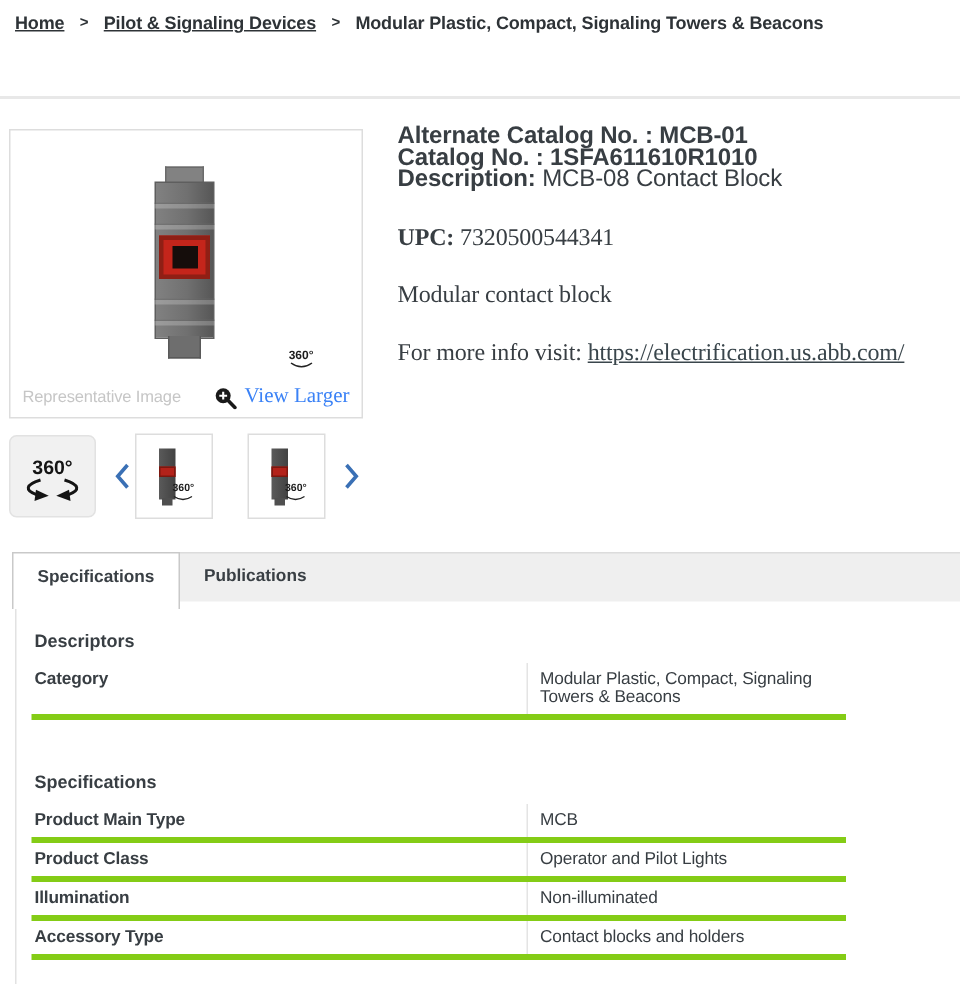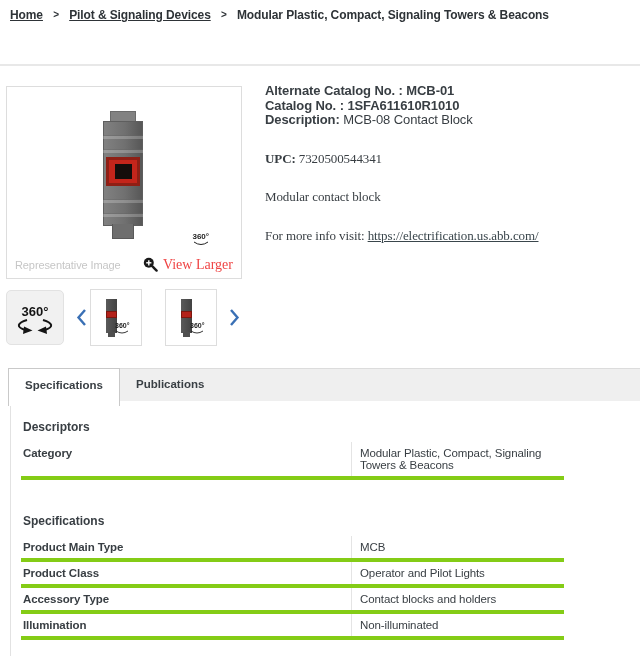--- a/index.html
+++ b/index.html
@@ -34,22 +34,22 @@
     background:#150d0b; }
   .d-botcap { position:absolute; left:11px; top:113px; width:22px; height:15px;
     background:#6e6e6e; border:1px solid #595959; border-top:none; }
 
   .badge360 { position:absolute; display:flex; flex-direction:column; align-items:center; }
   .badge360.main { right:32px; top:146px; }
   .badge360 .b-txt { font-size:8px; font-weight:bold; color:#1c1c1c; line-height:8px; }
   .img-footer { position:absolute; left:8px; right:8px; bottom:5px;
     display:flex; justify-content:space-between; align-items:center; }
   .rep-label { font-size:11px; color:#c6c6c6; letter-spacing:-0.1px; }
-  .view-larger { display:flex; align-items:flex-start; gap:5px; cursor:pointer;
-    font-family:"Liberation Serif", serif; font-size:14px; color:#ef4444; }
+  .view-larger { display:flex; align-items:center; gap:5px; cursor:pointer;
+    font-family:"Liberation Serif", serif; font-size:14px; color:#3b82f6; }
 
   
   .thumbrow { position:absolute; left:6px; top:288px; height:58px;
     display:flex; align-items:center; }
   .btn360 { position:relative; width:58px; height:55px; border:1px solid #e2e2e2;
     border-radius:5px; background:#f1f1f1; cursor:pointer; margin-right:11px; }
   .btn360 .t360 { position:absolute; top:13px; left:0; width:100%; text-align:center;
     font-size:13px; font-weight:bold; color:#141414; }
   .btn360 svg { position:absolute; left:6px; bottom:9px; }
   .chev { width:12px; display:flex; align-items:center; justify-content:center; cursor:pointer; }
@@ -60,21 +60,21 @@
   .thumb:last-of-type { margin-right:0; }
   .m-bar { position:absolute; left:15px; top:9px; width:11px; height:34px;
     background:linear-gradient(90deg,#5a5a5a,#424242); }
   .m-cap { position:absolute; left:17px; top:42px; width:7px; height:5px; background:#4f4f4f; }
   .m-red { position:absolute; left:15px; top:21px; width:11px; height:7px;
     background:#b3221a; border:1px solid #7c170f; }
   .badge360.mini { left:24px; top:32px; }
   .badge360.mini .b-txt { font-size:7px; }
 
   
-  .info { position:absolute; left:265px; top:84px; width:372px; font-size:13px;
+  .info { position:absolute; left:265px; top:84px; width:372px; font-size:16px;
     letter-spacing:-0.1px; }
   .info .line { line-height:14.5px; }
   .info b { font-weight:bold; }
   .info .gap { margin-top:24px;font-family:Liberation Serif, serif; }
   .more-link { color:#3a464c; text-decoration:underline; cursor:pointer; }
 
   
   .tabstrip { position:absolute; top:368px; left:0; width:640px; height:38px; }
   .strip-bg { position:absolute; left:8px; right:0; top:0; height:33px;
     background:#efefef; border-top:1px solid #dcdcdc; }
@@ -232,22 +232,22 @@
     <div class="section-title second">Specifications</div>
     <div class="spec-row">
       <div class="spec-label">Product Main Type</div>
       <div class="spec-value">MCB</div>
     </div>
     <div class="spec-row">
       <div class="spec-label">Product Class</div>
       <div class="spec-value">Operator and Pilot Lights</div>
     </div>
     <div class="spec-row">
+      <div class="spec-label">Illumination</div>
+      <div class="spec-value">Non-illuminated</div>
+    </div>
+    <div class="spec-row">
       <div class="spec-label">Accessory Type</div>
       <div class="spec-value">Contact blocks and holders</div>
     </div>
-    <div class="spec-row">
-      <div class="spec-label">Illumination</div>
-      <div class="spec-value">Non-illuminated</div>
-    </div>
   </div>
 
 </div>
 
 </body></html>

